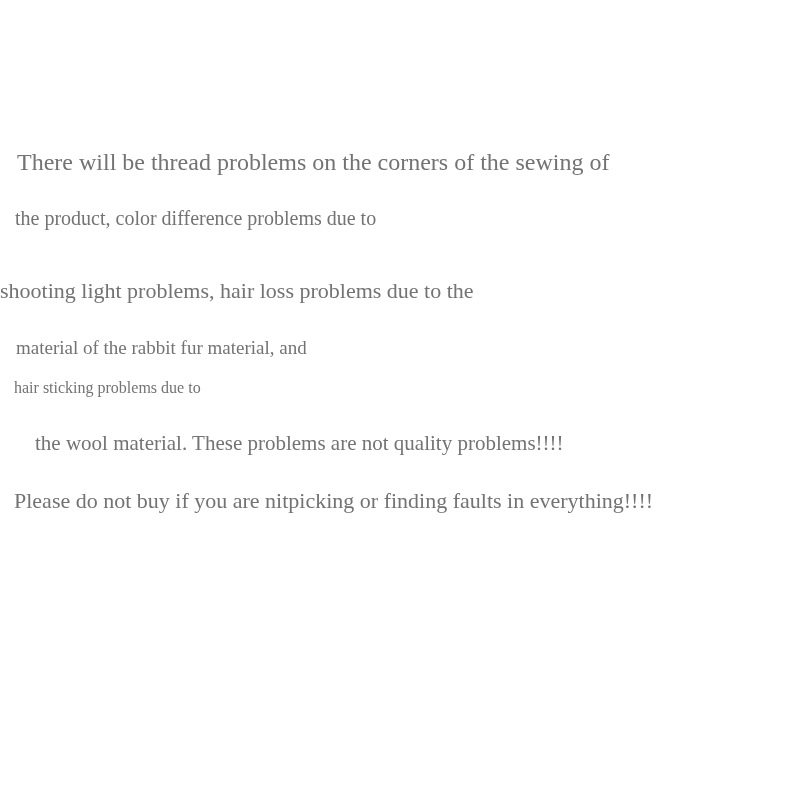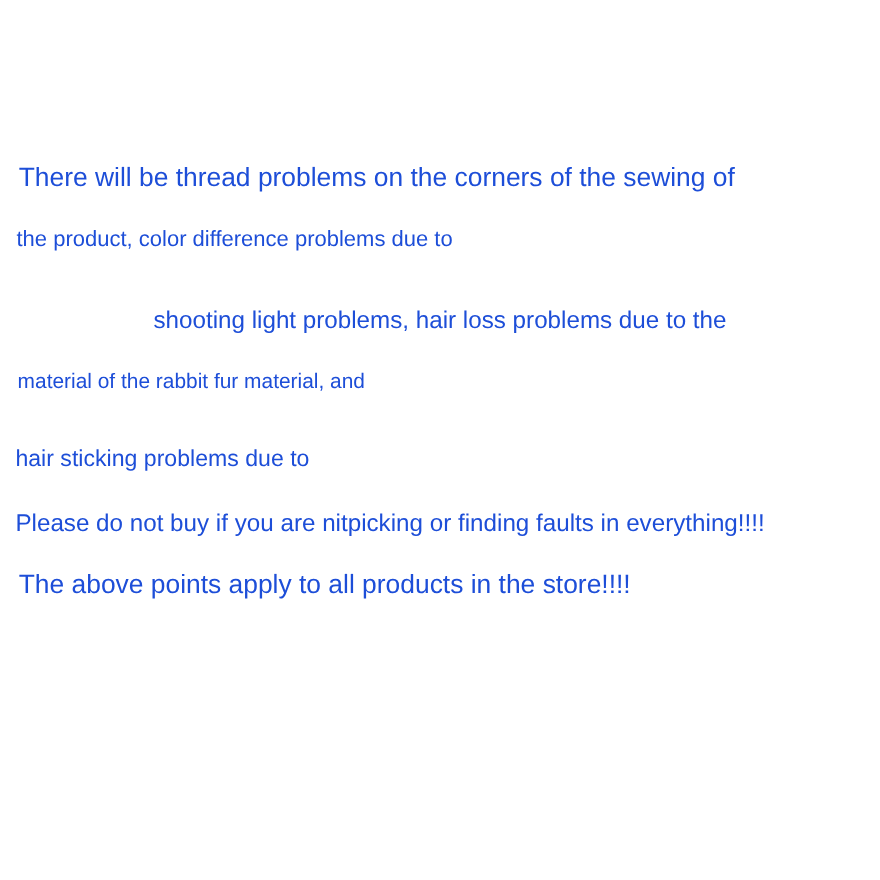--- a/index.html
+++ b/index.html
@@ -19,46 +19,46 @@
     height: 800px;
     background: #ffffff;
   }
   .notice-block {
     position: absolute;
     left: 0;
     top: 150px;
     width: 800px;
   }
   .notice-line {
-    color: #1d4ed8;
+    color: #737373;
     white-space: nowrap;
     line-height: 1.0;
+    font-family: Liberation Serif, serif;
   }
   .l1 {
     font-size: 24px;
     padding-left: 17px;
     margin-bottom: 34px;
   }
   .l2 {
     font-size: 20px;
     padding-left: 15px;
     margin-bottom: 52px;
   }
   .l3 {
     font-size: 22px;
     margin-bottom: 36px;
-    text-align: center;
   }
   .l4 {
     font-size: 19px;
     padding-left: 16px;
-    margin-bottom: 50px;
+    margin-bottom: 23px;
   }
   .l5 {
-    font-size: 21px;
+    font-size: 16px;
     padding-left: 14px;
     margin-bottom: 37px;
   }
   .l6 {
     font-size: 21px;
     padding-left: 35px;
     margin-bottom: 36px;
   }
   .l7 {
     font-size: 22px;
@@ -74,16 +74,16 @@
 </head>
 <body>
 
 <div class="page">
   <div class="notice-block">
     <div class="notice-line l1">There will be thread problems on the corners of the sewing of</div>
     <div class="notice-line l2">the product, color difference problems due to</div>
     <div class="notice-line l3">shooting light problems, hair loss problems due to the</div>
     <div class="notice-line l4">material of the rabbit fur material, and</div>
     <div class="notice-line l5">hair sticking problems due to</div>
+    <div class="notice-line l6">the wool material. These problems are not quality problems!!!!</div>
     <div class="notice-line l7">Please do not buy if you are nitpicking or finding faults in everything!!!!</div>
-    <div class="notice-line l8">The above points apply to all products in the store!!!!</div>
   </div>
 </div>
 
 </body></html>

